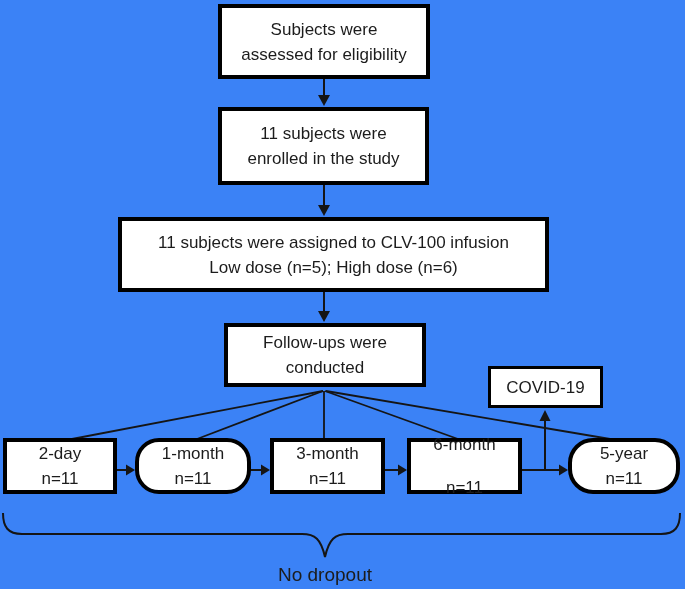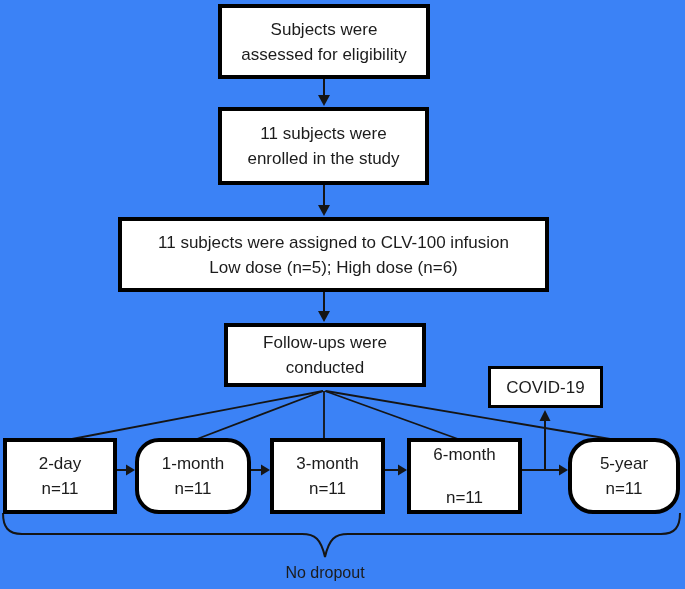--- a/index.html
+++ b/index.html
@@ -29,31 +29,31 @@
     text-align: center;
     font-size: 17px;
     line-height: 25px;
     white-space: nowrap;
   }
   .box-eligibility { left: 218px; top: 4px;   width: 212px; height: 75px; }
   .box-enrolled    { left: 218px; top: 107px; width: 211px; height: 78px; }
   .box-assigned    { left: 118px; top: 217px; width: 431px; height: 75px; }
   .box-followups   { left: 224px; top: 323px; width: 202px; height: 64px; }
   .box-covid       { left: 488px; top: 366px; width: 115px; height: 42px; border-width: 3px; text-align: right; }
-  .tp              { top: 438px; height: 76px; }
+  .tp              { top: 438px; height: 56px; }
   .tp-0 { left: 3px;   width: 114px; }
   .tp-1 { left: 135px; width: 116px; border-radius: 24px; }
   .tp-2 { left: 270px; width: 115px; }
   .tp-3 { left: 407px; width: 115px; gap: 18px; }
   .tp-4 { left: 568px; width: 112px; border-radius: 25px; }
   .brace-label {
     position: absolute;
     left: 225px; top: 564px; width: 200px;
     text-align: center;
-    font-size: 16px;
+    font-size: 19px;
     color: #1c1c1c;
   }
   .ln  { stroke: #151515; stroke-width: 2; fill: none; }
   .fan { stroke: #151515; stroke-width: 1.8; fill: none; }
   .hd  { fill: #151515; stroke: none; }
   .brace { stroke: #151515; stroke-width: 2; fill: none; }
 </style>
 </head>
 <body>
 

